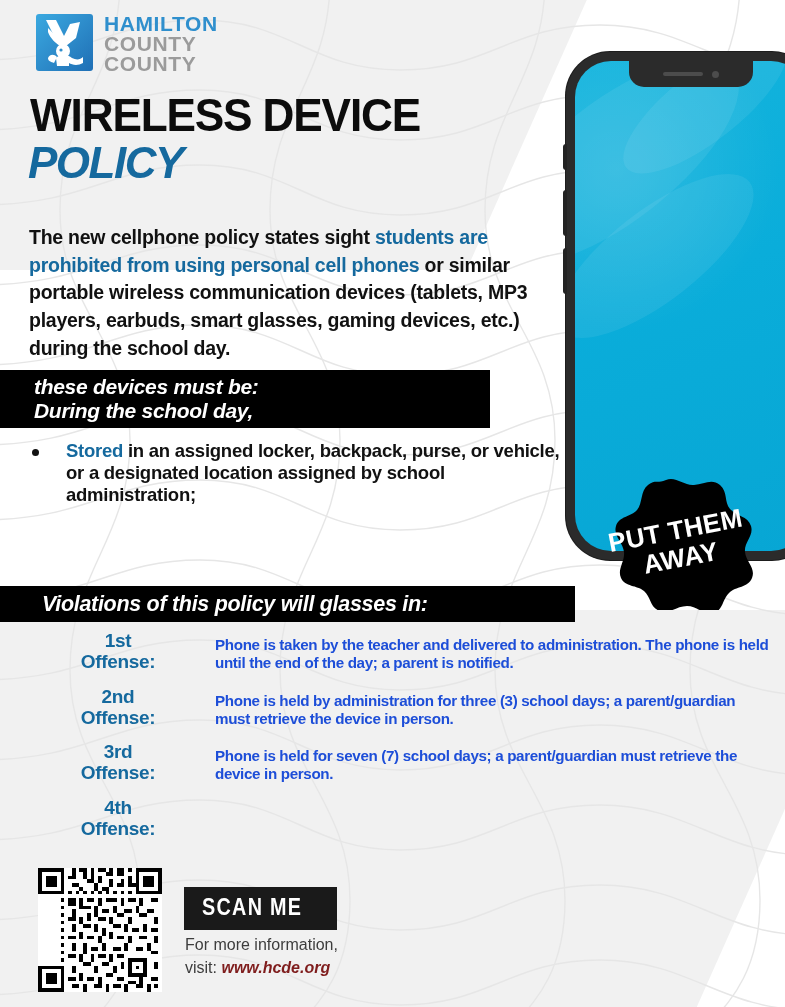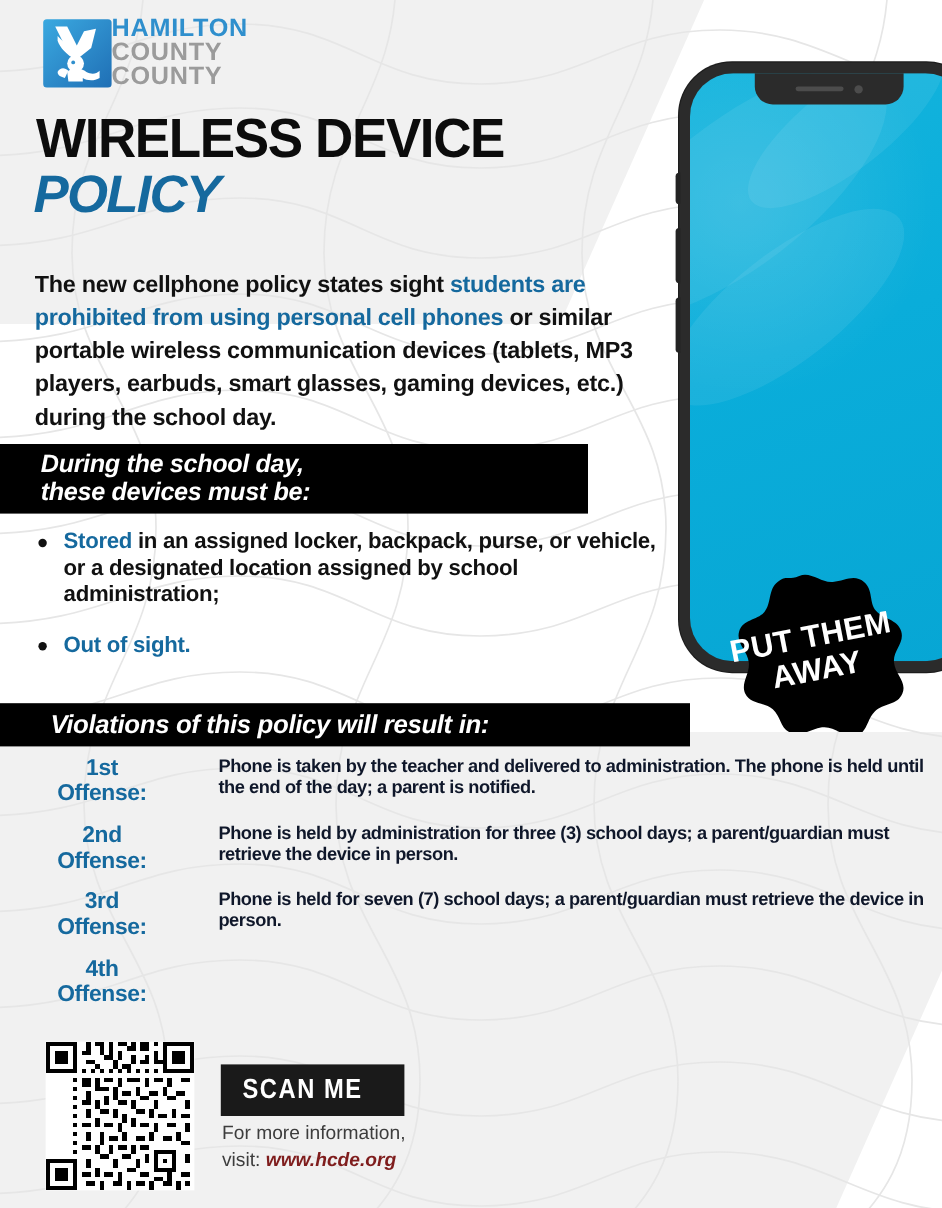--- a/index.html
+++ b/index.html
@@ -116,21 +116,21 @@
   .sb1 { top: 92px; height: 26px; }
   .sb2 { top: 138px; height: 46px; }
   .sb3 { top: 196px; height: 46px; }
 
   
   #logo-block {
     position: absolute;
     left: 36px; top: 14px;
     z-index: 4;
     display: flex;
-    align-items: center;
+    gap: 11px;
   }
   #logo-mark {
     position: relative;
     width: 57px; height: 57px;
     border-radius: 3px;
     background: linear-gradient(135deg, #3aa9e0 0%, #2f8fcd 45%, #1f6fb5 100%);
     overflow: hidden;
     flex: none;
   }
   #logo-mark svg { position: absolute; inset: 0; }
@@ -232,21 +232,21 @@
 
   
   #rules {
     position: absolute;
     left: 32px; top: 440px;
     width: 530px;
     z-index: 4;
   }
   .rule {
     display: flex;
-    gap: 14px;
+    gap: 27px;
     margin-bottom: 19px;
   }
   .rule .dot {
     flex: none;
     width: 7px; height: 7px;
     border-radius: 50%;
     background: #111111;
     margin-top: 9px;
   }
   .rule .rtext {
@@ -261,43 +261,44 @@
 
   
   #offenses {
     position: absolute;
     left: 0; top: 630px;
     width: 785px;
     z-index: 4;
   }
   .offense-row {
     display: flex;
-    align-items: flex-start;
+    align-items: flex-end;
     margin-bottom: 13px;
+    padding-left: 33px;
   }
   .offense-label {
     width: 182px;
     flex: none;
     text-align: center;
     padding-right: 12px;
     font-family: "Liberation Sans", sans-serif;
     font-weight: bold;
     font-size: 19px;
     line-height: 1.12;
     color: #15699e;
     letter-spacing: -0.3px;
   }
   .offense-desc {
     flex: 1;
     padding-right: 14px;
     font-family: "Liberation Sans", sans-serif;
     font-weight: bold;
     font-size: 15.2px;
     line-height: 1.2;
-    color: #0f172a;
+    color: #1d4ed8;
     letter-spacing: -0.35px;
   }
 
   
   #badge {
     position: absolute;
     left: 594px; top: 478px;
     width: 168px; height: 132px;
     z-index: 6;
   }
@@ -433,38 +434,34 @@
     </div>
   </div>
 
   <div id="title-main">WIRELESS DEVICE</div>
   <div id="title-sub">POLICY</div>
 
   <p id="intro"><span>The new cellphone policy states sight </span><span class="hl">students are prohibited from using personal cell phones</span><span> or similar portable wireless communication devices (tablets, MP3 players, earbuds, smart glasses, gaming devices, etc.) during the school day.</span></p>
 
   <div class="banner" id="banner-during">
     <div class="btxt">
+      <div>these devices must be:</div>
       <div>During the school day,</div>
-      <div>these devices must be:</div>
     </div>
   </div>
 
   <div id="rules">
     <div class="rule">
       <div class="dot"></div>
       <div class="rtext"><span class="hl">Stored</span><span> in an assigned locker, backpack, purse, or vehicle, or a designated location assigned by school administration;</span></div>
     </div>
-    <div class="rule">
-      <div class="dot"></div>
-      <div class="rtext"><span class="hl">Out of sight.</span><span></span></div>
-    </div>
   </div>
 
   <div class="banner" id="banner-violations">
-    <div class="btxt">Violations of this policy will result in:</div>
+    <div class="btxt">Violations of this policy will glasses in:</div>
   </div>
 
   <div id="offenses">
     <div class="offense-row">
       <div class="offense-label">
         <div>1st</div>
         <div>Offense:</div>
       </div>
       <div class="offense-desc">Phone is taken by the teacher and delivered to administration. The phone is held until the end of the day; a parent is notified.</div>
     </div>

